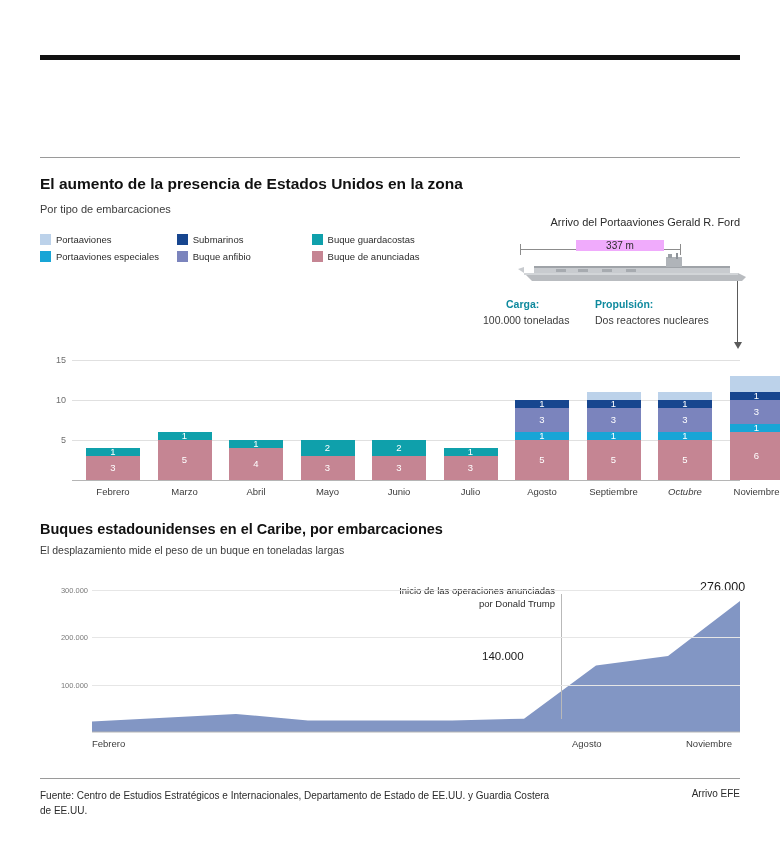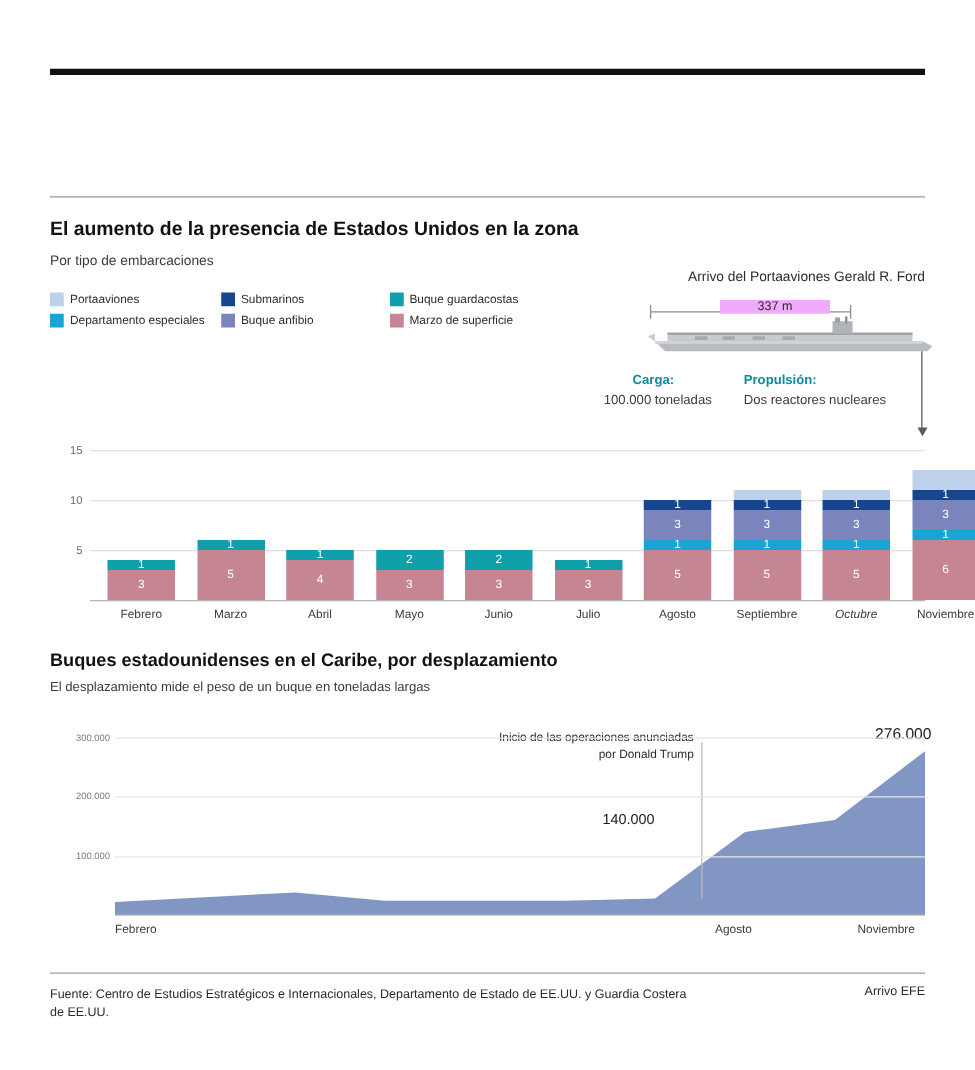--- a/index.html
+++ b/index.html
@@ -343,29 +343,29 @@
         <span>Submarinos</span>
       </div>
       <div class="legend-item lg-col-3">
         <span class="sw" style="background:#0fa0ab"></span>
         <span>Buque guardacostas</span>
       </div>
     </div>
     <div class="legend-row">
       <div class="legend-item lg-col-1">
         <span class="sw" style="background:#18a5d6"></span>
-        <span>Departamento especiales</span>
+        <span>Portaaviones especiales</span>
       </div>
       <div class="legend-item lg-col-2">
         <span class="sw" style="background:#7b84bd"></span>
         <span>Buque anfibio</span>
       </div>
       <div class="legend-item lg-col-3">
         <span class="sw" style="background:#c58593"></span>
-        <span>Marzo de superficie</span>
+        <span>Buque de anunciadas</span>
       </div>
     </div>
   </div>
 
   <div class="carrier-title">Arrivo del Portaaviones Gerald R. Ford</div>
   <div class="carrier-dimline"></div>
   <div class="carrier-dim-cap-l"></div>
   <div class="carrier-dim-cap-r"></div>
   <div class="carrier-dim-label">337 m</div>
 
@@ -474,21 +474,21 @@
           <div class="seg" style="height: 48px; background: rgb(197, 133, 147);">6</div>
           <div class="seg" style="height: 8px; background: rgb(24, 165, 214);">1</div>
           <div class="seg" style="height: 24px; background: rgb(123, 132, 189);">3</div>
           <div class="seg" style="height: 8px; background: rgb(23, 70, 143);">1</div>
           <div class="seg" style="height: 16px; background: rgb(188, 210, 234);"></div>
         </div>
       </div>
       <div class="x-label" style="left: 679.5px;">Noviembre</div>
     </div>
 
-  <div class="sec2-title">Buques estadounidenses en el Caribe, por desplazamiento</div>
+  <div class="sec2-title">Buques estadounidenses en el Caribe, por embarcaciones</div>
   <div class="sec2-sub">El desplazamiento mide el peso de un buque en toneladas largas</div>
 
   <div class="area-chart" id="area-chart">
       <svg width="700" height="185" viewBox="0 0 700 185" style="position: absolute; left: 0px; top: 0px;">
         <path d="M 52 149.55 L 124 145.75 L 196 141.95 L 268 148.6 L 340 148.6 L 412 148.6 L 484 146.7 L 556 93.5 L 628 84 L 700 28.900000000000006 L 700 160 L 52 160 Z" fill="#8296c4"></path>
         <line x1="52" y1="160" x2="700" y2="160" stroke="#b5b5b5" stroke-width="1"></line>
       </svg>
     <div class="ann-line"></div>
     <div class="ann-text">Inicio de las operaciones anunciadas por Donald Trump</div>
     <div class="val-140">140.000</div>

